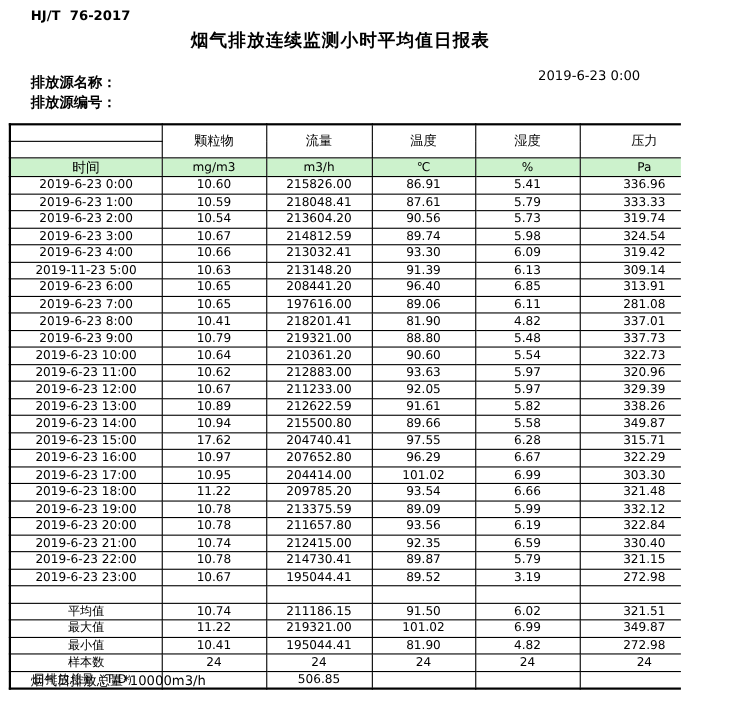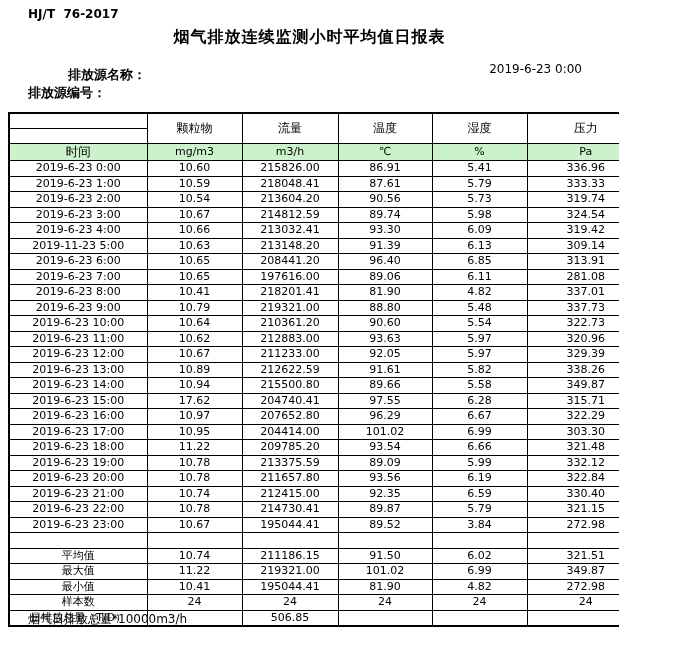--- a/index.html
+++ b/index.html
@@ -1,21 +1,21 @@
 <!DOCTYPE html>
 <html><head>
 <meta charset="utf-8">
 <style>
   html,body { margin:0; padding:0; background:#fff; }
   body { font-family:"DejaVu Sans","Liberation Sans",sans-serif; color:#000; }
   .page { position:relative; width:619px; height:655px; background:#ffffff; overflow:hidden; }
 
   .std-code { position:absolute; left:28px; top:7px; font-size:12px; font-weight:bold; white-space:pre; }
   .doc-title { position:absolute; left:0; width:100%; top:27px; text-align:center; font-size:16px; font-weight:bold; letter-spacing:1px; }
-  .src-name { position:absolute; left:28px; top:66px; font-size:13px; font-weight:bold;margin-left:40px; }
+  .src-name { position:absolute; left:28px; top:66px; font-size:13px; font-weight:bold; }
   .src-code { position:absolute; left:28px; top:84px; font-size:13px; font-weight:bold; }
   .report-dt { position:absolute; right:37px; top:62px; font-size:12px; }
 
   table.report { position:absolute; left:8px; top:112px; width:636px; border-collapse:collapse; table-layout:fixed; font-size:11px; border:2px solid #000; }
   table.report td, table.report th { border:1px solid #000; text-align:center; vertical-align:middle; padding:0; height:14.5px; line-height:14.5px; font-weight:normal; overflow:hidden; white-space:nowrap; }
   tr.hdr-split td { height:14px; line-height:14px; }
   th.pollutant { font-size:12px; }
   tr.units-row td { background:#ccf2cc; height:16px; line-height:16px; }
   tr.units-row td.time-hdr { font-size:12.5px; }
   tr.spacer td { height:14.5px; }
@@ -255,21 +255,21 @@
           <td>214730.41</td>
           <td>89.87</td>
           <td>5.79</td>
           <td>321.15</td>
         </tr>
         <tr>
           <td>2019-6-23 23:00</td>
           <td>10.67</td>
           <td>195044.41</td>
           <td>89.52</td>
-          <td>3.84</td>
+          <td>3.19</td>
           <td>272.98</td>
         </tr>
       </tbody>
     <tbody>
       <tr class="spacer">
         <td></td>
           <td></td>
         <td></td>
           <td></td>
         <td></td>

